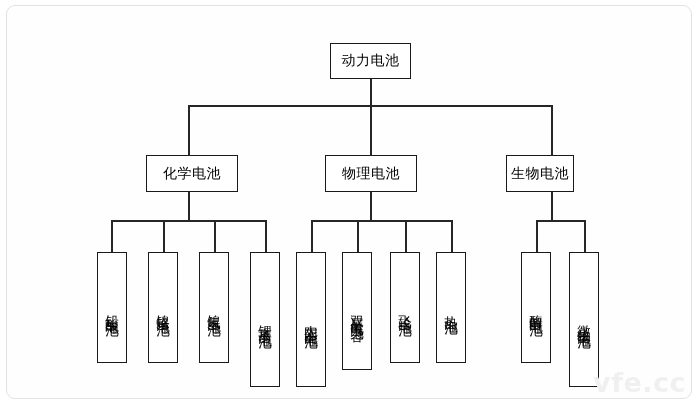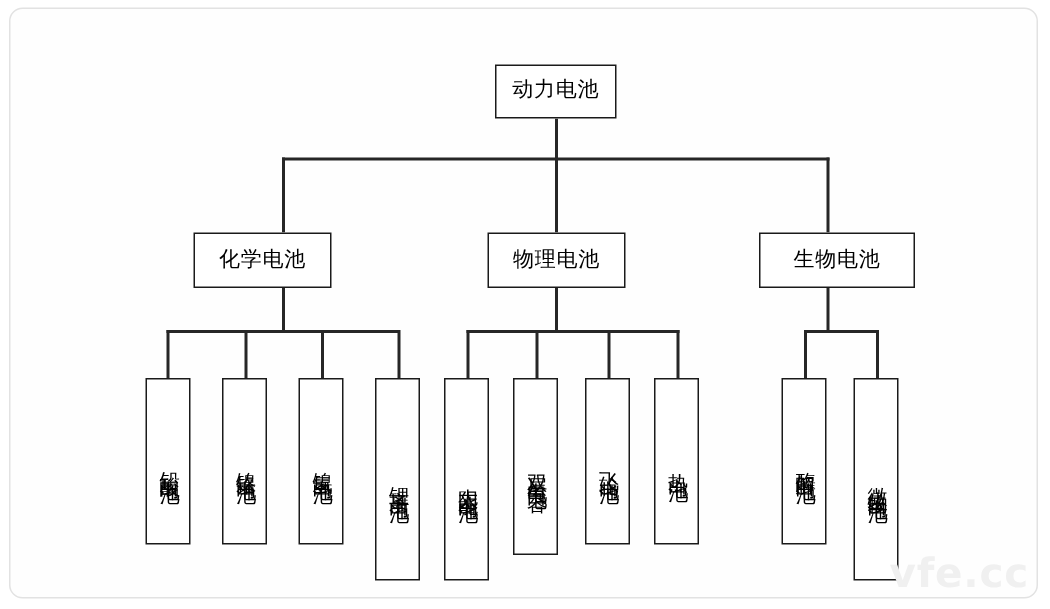--- a/index.html
+++ b/index.html
@@ -97,23 +97,23 @@
   <div class="seg v" style="left:405px; top:220px; height:32px;"></div>
   <div class="seg v" style="left:451px; top:220px; height:32px;"></div>
 
   <div class="seg v" style="left:551px; top:192px; height:28px;"></div>
   <div class="seg h" style="left:536px; top:220px; width:50px;"></div>
   <div class="seg v" style="left:536px; top:220px; height:32px;"></div>
   <div class="seg v" style="left:584px; top:220px; height:32px;"></div>
 
   <div class="node horiz" style="left:330px; top:43px; width:81px; height:36px;">动力电池</div>
 
-  <div class="node horiz" style="left:129px; top:155px; width:92px; height:37px;">化学电池</div>
+  <div class="node horiz" style="left:146px; top:155px; width:92px; height:37px;">化学电池</div>
   <div class="node horiz" style="left:325px; top:155px; width:92px; height:37px;">物理电池</div>
-  <div class="node horiz" style="left:506px; top:155px; width:104px; height:37px;">生物电池</div>
+  <div class="node horiz" style="left:506px; top:155px; width:68px; height:37px;">生物电池</div>
 
   <div class="node vert" style="left:97px; top:252px; width:30px; height:111px;">铅酸电池</div>
   <div class="node vert" style="left:148px; top:252px; width:30px; height:111px;">镍铬电池</div>
   <div class="node vert" style="left:199px; top:252px; width:30px; height:111px;">镍氢电池</div>
   <div class="node vert" style="left:250px; top:252px; width:30px; height:135px;">锂离子电池</div>
 
   <div class="node vert" style="left:296px; top:252px; width:30px; height:135px;">太阳能电池</div>
   <div class="node vert" style="left:342px; top:252px; width:30px; height:118px;">双层电气电容</div>
   <div class="node vert" style="left:390px; top:252px; width:30px; height:111px;">飞轮电池</div>
   <div class="node vert" style="left:436px; top:252px; width:30px; height:111px;">热电池</div>

